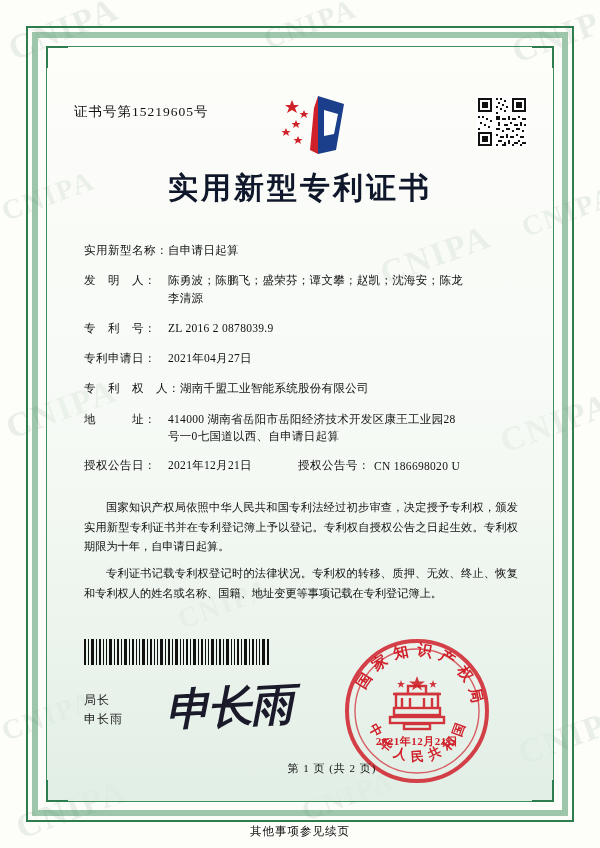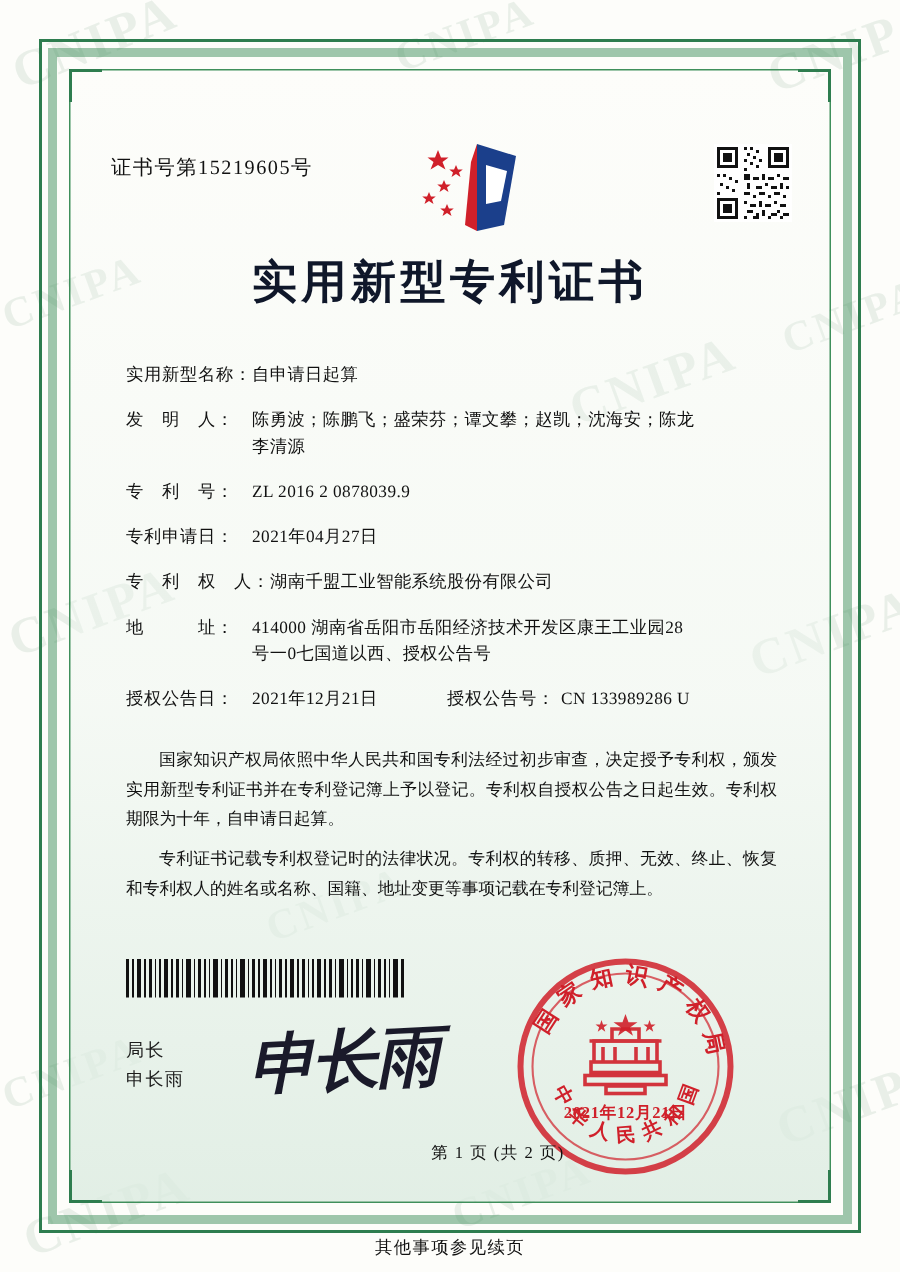--- a/index.html
+++ b/index.html
@@ -382,32 +382,32 @@
 
       <div class="row">
         <div class="label">专　利　权　人：</div>
         <div class="value">湖南千盟工业智能系统股份有限公司</div>
       </div>
 
       <div class="row">
         <div class="label">地　　　址：</div>
         <div class="value">
           <span>414000 湖南省岳阳市岳阳经济技术开发区康王工业园28</span>
-          <span class="cont">号一0七国道以西、授权公告号</span>
+          <span class="cont">号一0七国道以西、自申请日起算</span>
         </div>
       </div>
 
       <div class="two-col">
         <div class="half first">
           <div class="lab2">授权公告日：</div>
           <div class="value">2021年12月21日</div>
         </div>
         <div class="half">
           <div class="lab3">授权公告号：</div>
-          <div class="value">CN 133989286 U</div>
+          <div class="value">CN 186698020 U</div>
         </div>
       </div>
 
     </div>
 
     <div class="para p2">专利证书记载专利权登记时的法律状况。专利权的转移、质押、无效、终止、恢复和专利权人的姓名或名称、国籍、地址变更等事项记载在专利登记簿上。</div>
     <div class="para p1">国家知识产权局依照中华人民共和国专利法经过初步审查，决定授予专利权，颁发实用新型专利证书并在专利登记簿上予以登记。专利权自授权公告之日起生效。专利权期限为十年，自申请日起算。</div>
 
     <div class="barcode">
       <svg viewBox="0 0 186 26" width="186" height="26" shape-rendering="crispEdges">

